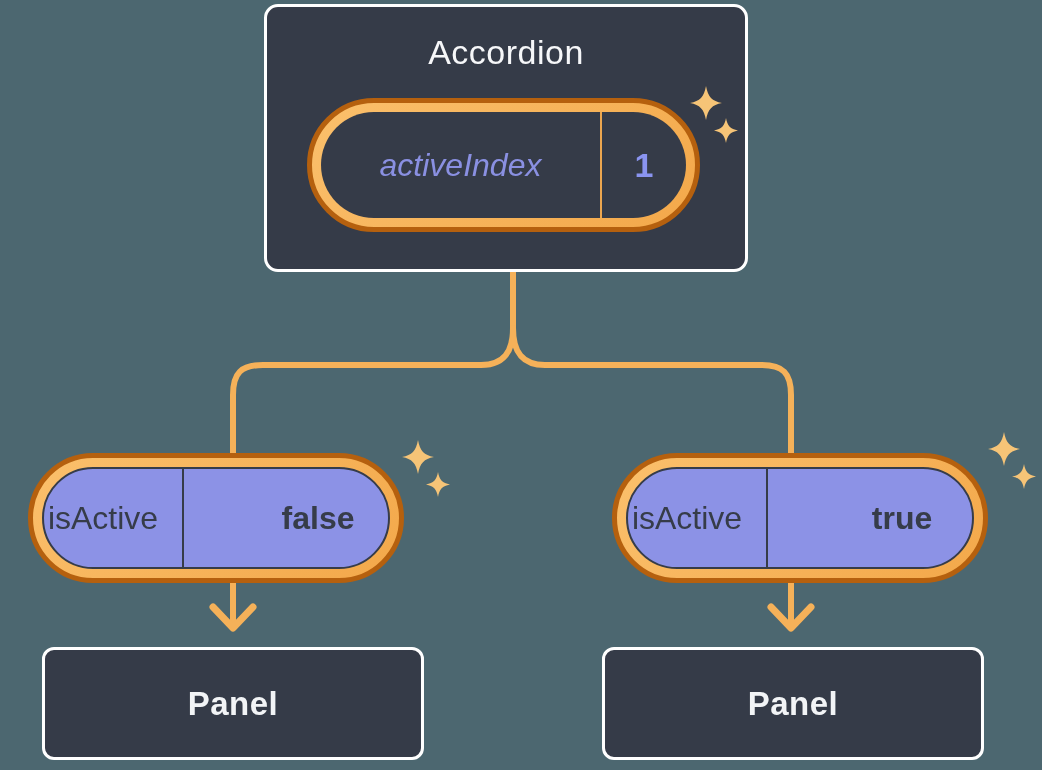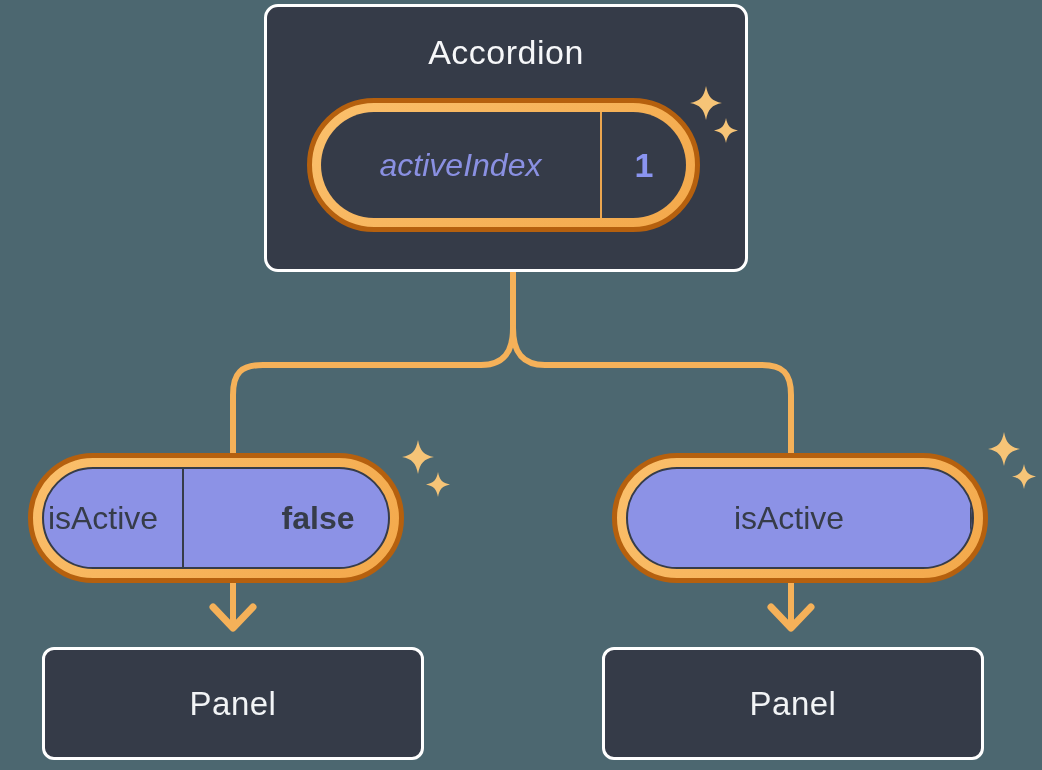--- a/index.html
+++ b/index.html
@@ -27,21 +27,21 @@
     letter-spacing:0.5px;
     color:#F6F7F9;
   }
   .panel-card{
     width:382px;height:113px;top:647px;
     border-radius:12px;
     display:flex;align-items:center;justify-content:center;
   }
   .panel-left{left:42px;}
   .panel-right{left:602px;}
-  .panel-label{font-size:33px;font-weight:400;color:#F2F4F6;letter-spacing:0.5px;}
+  .panel-label{font-size:33px;font-weight:700;color:#F2F4F6;letter-spacing:0.5px;}
 
   
   .pill-glow{
     position:absolute;
     box-sizing:border-box;
     border-radius:999px;
     background:linear-gradient(135deg,#FBC06C,#F3A84A);
     border:5px solid #B5600E;
     padding:9px;
   }
@@ -126,20 +126,21 @@
 
   <svg class="sparkle" style="left:402px;top:440px;" width="52" height="62" viewBox="0 0 52 62">
     <path d="M16 0 C18 11 22 15 32 17 C22 19 18 23 16 34 C14 23 10 19 0 17 C10 15 14 11 16 0 Z" fill="#F6C477"></path>
     <path d="M36 32 C37.4 40 40.4 43 48 44.5 C40.4 46 37.4 49 36 57 C34.6 49 31.6 46 24 44.5 C31.6 43 34.6 40 36 32 Z" fill="#F6C477"></path>
   </svg>
 
   <div class="pill-glow prop-pill-glow prop-pill-right">
     <div class="pill pill-purple">
       <span class="seg seg-label txt-dark">isActive</span>
       <span class="divider divider-dark"></span>
+      <span class="seg seg-value txt-dark-bold">true</span>
     </div>
   </div>
 
   <svg class="sparkle" style="left:988px;top:432px;" width="52" height="62" viewBox="0 0 52 62">
     <path d="M16 0 C18 11 22 15 32 17 C22 19 18 23 16 34 C14 23 10 19 0 17 C10 15 14 11 16 0 Z" fill="#F6C477"></path>
     <path d="M36 32 C37.4 40 40.4 43 48 44.5 C40.4 46 37.4 49 36 57 C34.6 49 31.6 46 24 44.5 C31.6 43 34.6 40 36 32 Z" fill="#F6C477"></path>
   </svg>
 
   <div class="card panel-card panel-left">
     <span class="panel-label">Panel</span>

